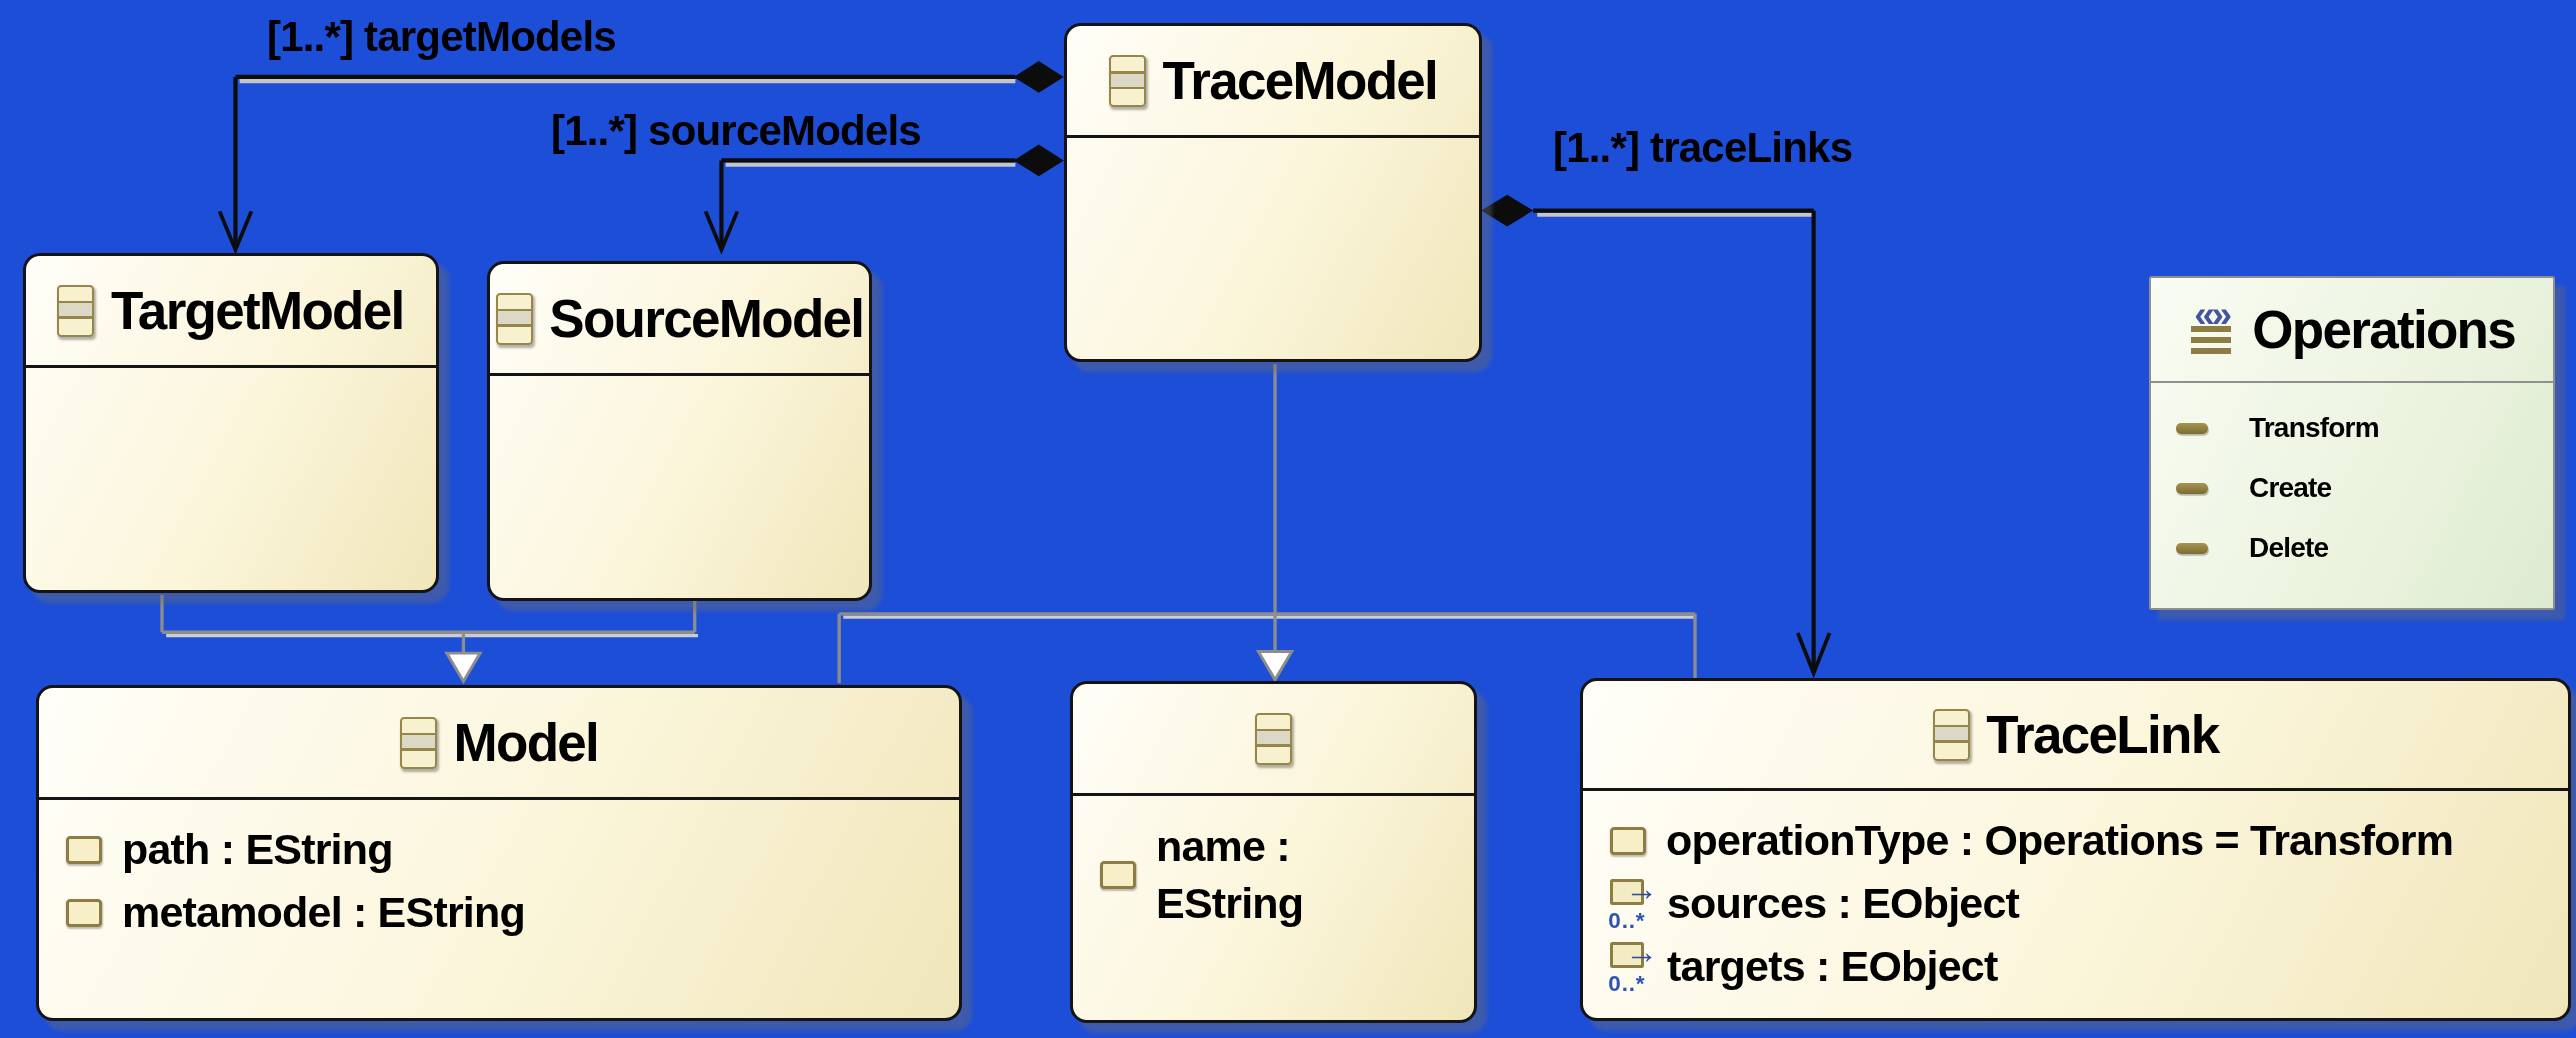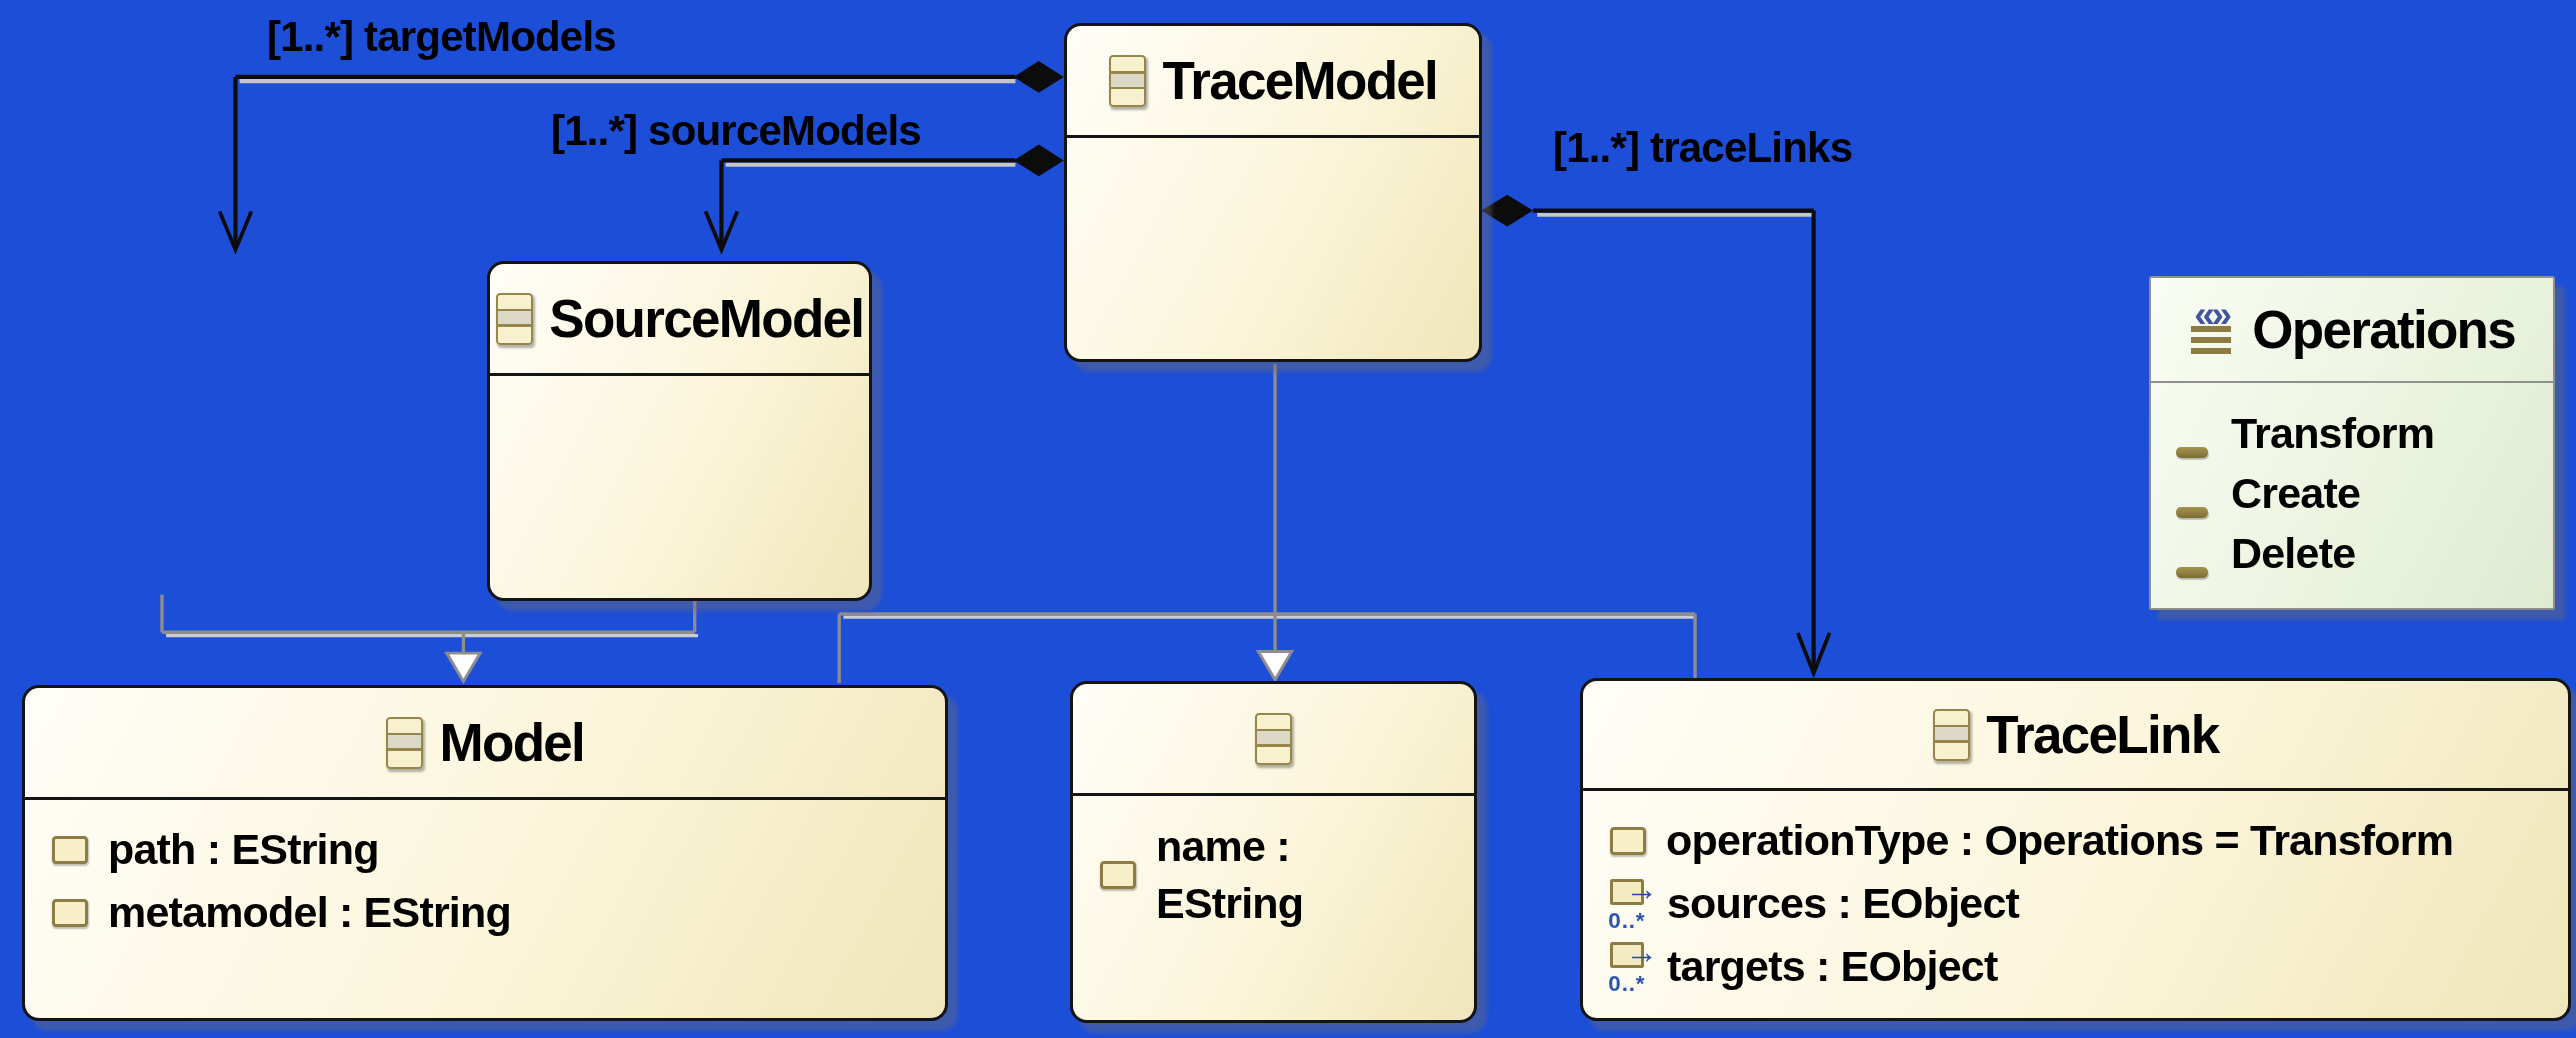--- a/index.html
+++ b/index.html
@@ -41,22 +41,22 @@
     border:2.5px solid #8f8f8f; border-radius:2.5px;
     background:linear-gradient(118deg,#f9fcf3 0%,#ecf4e0 55%,#ddebd1 100%);
     box-shadow:9.2px 10px 4.2px rgba(110,110,110,.40);
     overflow:hidden;
   }
   .ec-enum .hdr {
     height:103px; display:flex; align-items:center; justify-content:center;
     gap:18.4px; border-bottom:2.5px solid #8f8f8f;
   }
   .lit-row {
-    display:flex; align-items:flex-end; gap:23px; height:60px;
-    font-size:43px; font-weight:bold; letter-spacing:-0.8px; color:#000;
+    display:flex; align-items:center; gap:41px; height:60px;
+    font-size:28px; font-weight:bold; letter-spacing:-0.8px; color:#000;
     white-space:nowrap;
   }
   .ec-enum .compartment { padding:15px 0 0 25px; }
 
   
   .eclass-icon {
     width:33px; height:48px; flex:0 0 auto; position:relative;
     border:2.5px solid #96864a; border-radius:4.2px;
     background:linear-gradient(180deg,#f7f1cf 0%,#f7f1cf 32%,#dcd8c6 32%,#dcd8c6 64%,#f7f1cf 64%);
     box-shadow:1.7px 2.5px 2.5px rgba(0,0,0,.30);
@@ -159,33 +159,43 @@
     <div class="hdr">
       <span class="eclass-icon">
           <i class="l1"></i>
           <i class="l2"></i>
         </span>
       <span class="ec-title">TraceModel</span>
     </div>
     <div class="compartment"></div>
   </div>
 
+  <div class="ec-class" style="left:22.5px; top:253px; width:416px; height:340px;">
+    <div class="hdr">
+      <span class="eclass-icon">
+          <i class="l1"></i>
+          <i class="l2"></i>
+        </span>
+      <span class="ec-title">TargetModel</span>
+    </div>
+    <div class="compartment"></div>
+  </div>
 
   <div class="ec-class" style="left:487px; top:253px; width:385px; height:340px;margin-top:8px;">
     <div class="hdr">
       <span class="eclass-icon">
           <i class="l1"></i>
           <i class="l2"></i>
         </span>
       <span class="ec-title">SourceModel</span>
     </div>
     <div class="compartment"></div>
   </div>
 
-  <div class="ec-class" style="left:22px; top:685px; width:926px; height:336px;">
+  <div class="ec-class" style="left:36px; top:685px; width:926px; height:336px;">
     <div class="hdr">
       <span class="eclass-icon">
           <i class="l1"></i>
           <i class="l2"></i>
         </span>
       <span class="ec-title">Model</span>
     </div>
     <div class="compartment">
       <div class="attr-row">
         <span class="eattr-icon"></span>

